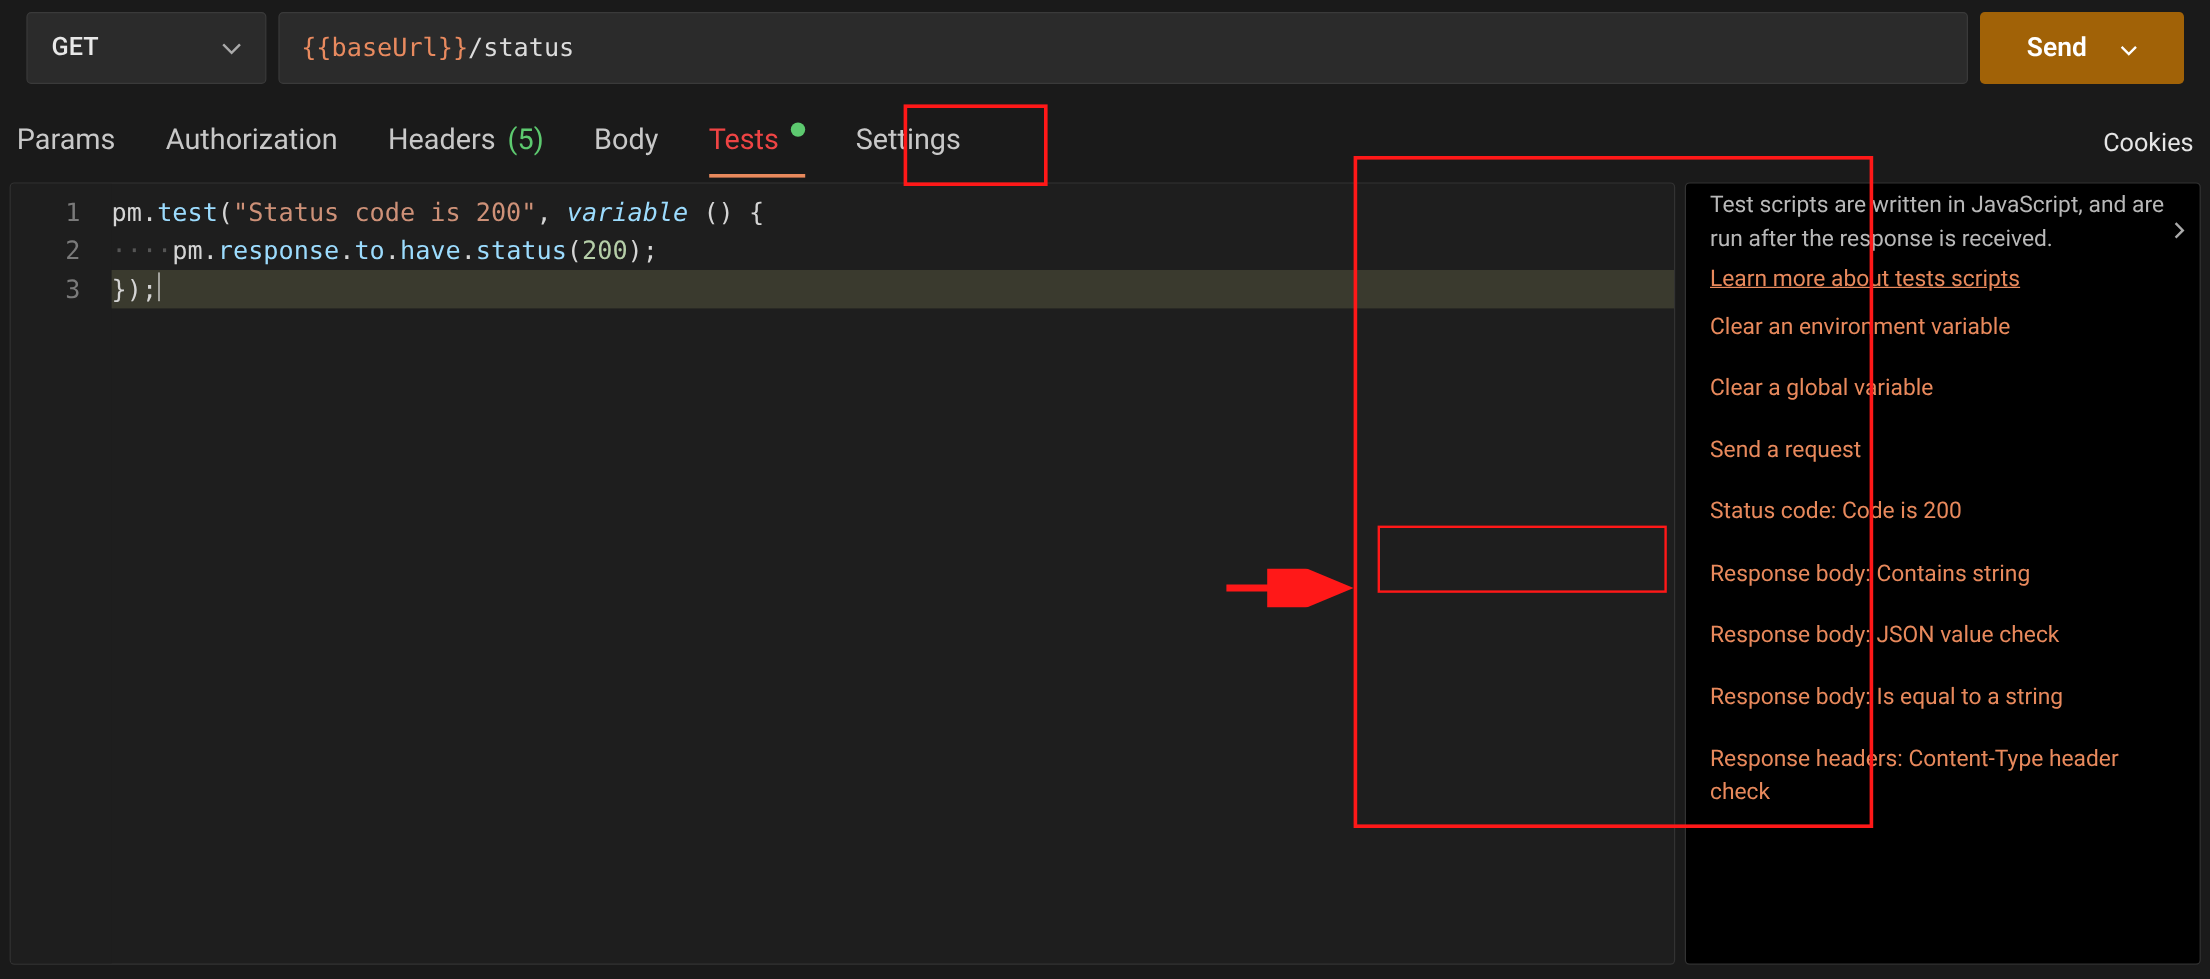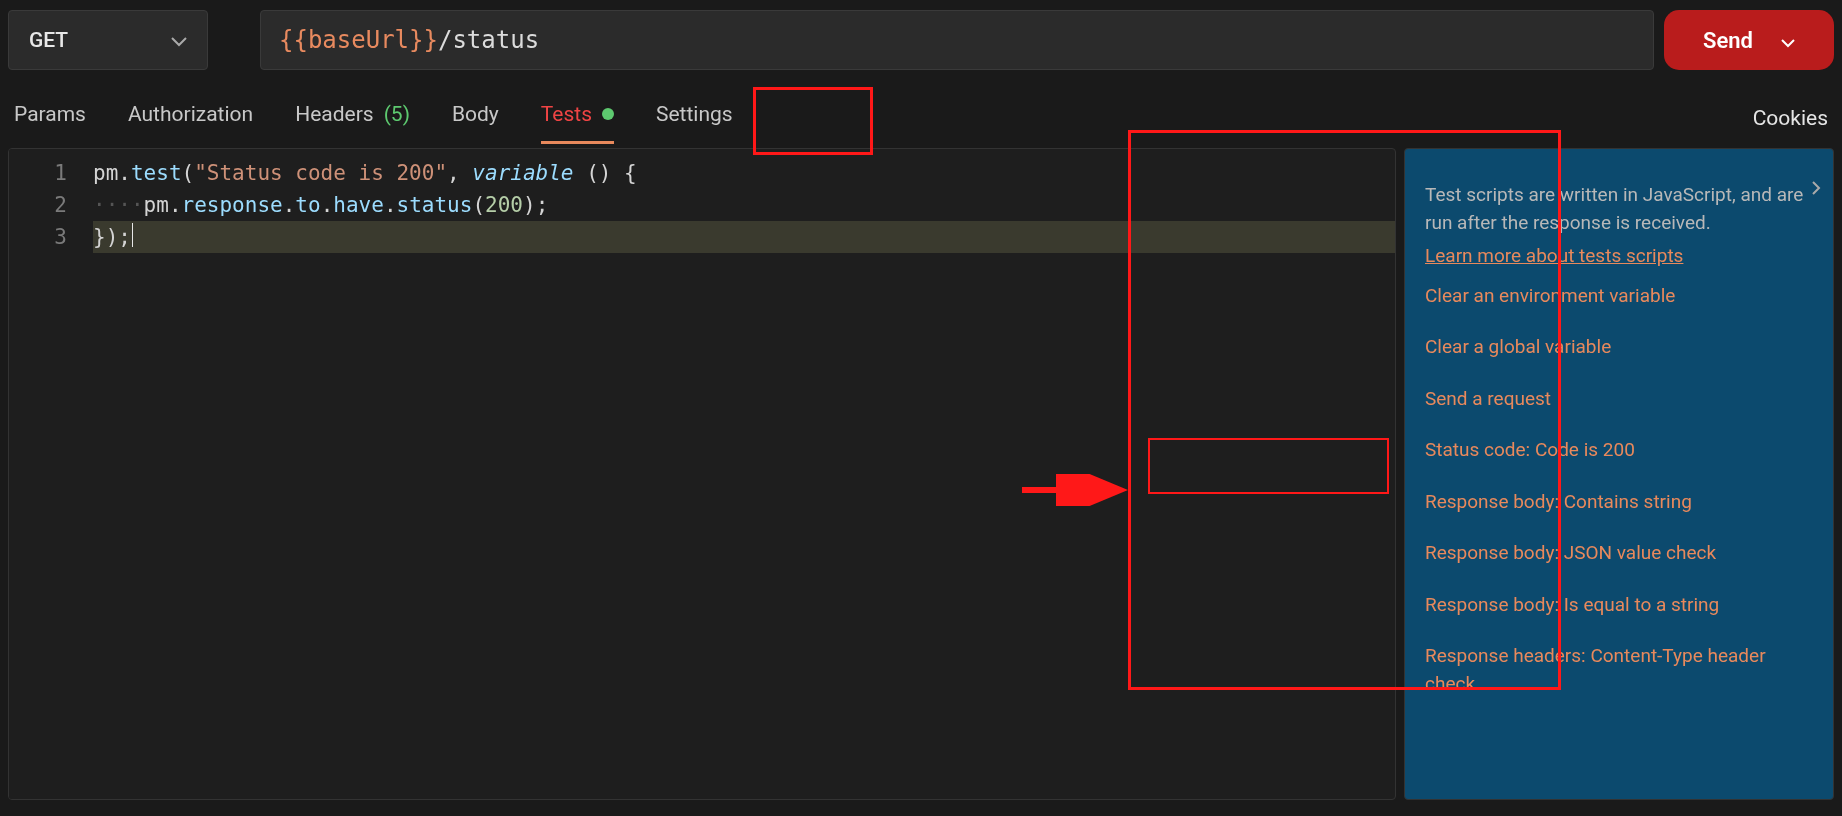--- a/index.html
+++ b/index.html
@@ -12,21 +12,21 @@
       color: #cccccc;
       font-family: -apple-system, BlinkMacSystemFont, "Segoe UI", Roboto, sans-serif;
       font-size: 18px;
       width: 1842px;
       height: 816px;
       overflow: hidden;
     }
     .request-bar {
       display: flex;
       gap: 10px;
-      padding: 10px 8px;
+      padding: 10px 22px;
       align-items: center;
     }
     .method-select {
       background: #2b2b2b;
       border: 1px solid #3a3a3a;
       border-radius: 4px;
       height: 60px;
       width: 200px;
       display: flex;
       align-items: center;
@@ -38,61 +38,59 @@
     }
     .url-input {
       background: #2b2b2b;
       border: 1px solid #3a3a3a;
       border-radius: 4px;
       height: 60px;
       flex: 1;
       display: flex;
       align-items: center;
       padding: 0 18px;
-      font-size: 24px;
+      font-size: 21px;
       font-family: "SF Mono", Menlo, Consolas, monospace;
-      margin-left: 42px;
     }
     .url-var {
       color: #e88a5f;
     }
     .url-path {
       color: #dcdcdc;
     }
     .send-btn {
-      background: #b91c1c;
+      background: #a16207;
       color: #ffffff;
       height: 60px;
       width: 170px;
-      border-radius: 15px;
+      border-radius: 4px;
       display: flex;
       align-items: center;
       justify-content: center;
       gap: 28px;
       font-size: 22px;
       font-weight: 600;
       cursor: pointer;
     }
     .tabs-row {
       display: flex;
       align-items: center;
       padding: 12px 14px 0 14px;
       position: relative;
     }
     .tabs {
       display: flex;
       gap: 42px;
     }
     .tab {
       color: #c8c8c8;
-      font-size: 21px;
+      font-size: 24px;
       padding: 10px 0 18px 0;
       cursor: pointer;
       display: flex;
-      align-items: center;
       gap: 10px;
     }
     .tab-count {
       color: #5dc96f;
     }
     .tab.active {
       color: #ef4444;
       position: relative;
     }
     .tab.active::after {
@@ -182,24 +180,24 @@
     .cursor-caret {
       display: inline-block;
       width: 1.5px;
       height: 24px;
       background: #e8e8e8;
       vertical-align: -3px;
       margin-left: 1px;
     }
     .side-panel {
       width: 430px;
-      background: #0c4a6e;
+      background: #000000;
       border: 1px solid #333;
       border-radius: 4px;
-      padding: 32px 20px;
+      padding: 4px 20px;
       position: relative;
       font-size: 19px;
       line-height: 1.45;
     }
     .side-desc {
       color: #b8b8b8;
     }
     .side-link {
       color: #e8895c;
       text-decoration: underline;

